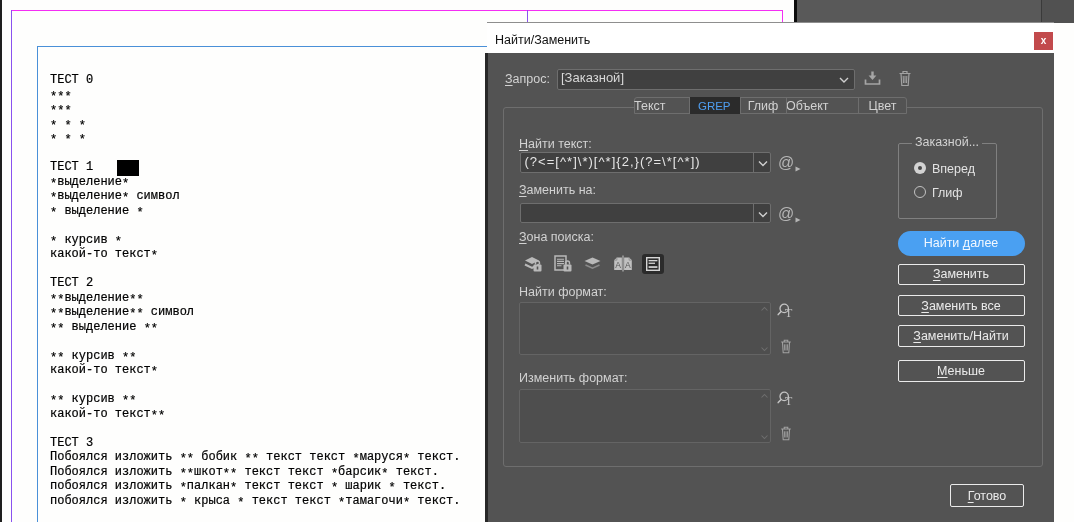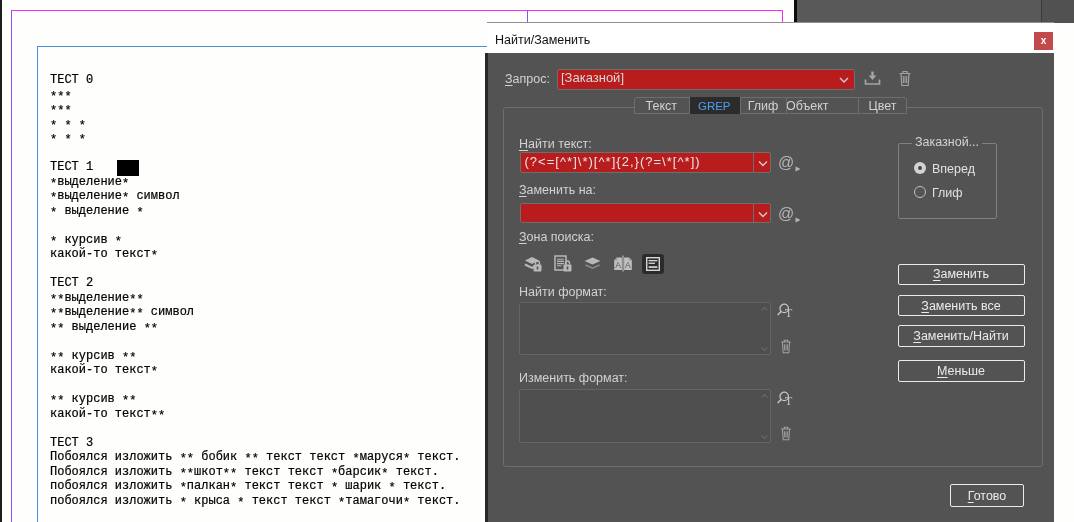--- a/index.html
+++ b/index.html
@@ -4,21 +4,21 @@
   html,body{margin:0;padding:0}
   body{width:1074px;height:522px;position:relative;overflow:hidden;background:#fefefd;
        font-family:"Liberation Sans",sans-serif;}
   .abs{position:absolute}
   .u{text-decoration:underline;text-underline-offset:2px;text-decoration-thickness:1px}
   
   pre.doc b{font-weight:normal;position:relative;top:2.3px}
   pre.doc{position:absolute;left:38px;top:61px;margin:12px;-webkit-text-stroke:0.2px #000;font-family:"Liberation Mono",monospace;
       font-size:12px;line-height:14.5px;color:#000;letter-spacing:0}
   .lbl{color:#d2d2d2;font-size:12.5px}
-  .fld{background:#b91c1c;border:1px solid #6e6e6e;border-radius:2px;box-sizing:border-box}
+  .fld{background:#404040;border:1px solid #6e6e6e;border-radius:2px;box-sizing:border-box}
   .btn{position:absolute;box-sizing:border-box;border:1px solid #ebebeb;border-radius:2px;
        color:#ebebeb;font-size:12.5px;text-align:center;background:transparent}
 </style></head>
 <body>
 
 <div class="abs" style="left:0;top:0;width:2px;height:522px;background:#1e1e1e"></div>
 
 <div class="abs" style="left:11px;top:10px;width:772px;height:1px;background:#f42ef4"></div>
 <div class="abs" style="left:11px;top:10px;width:1px;height:512px;background:#8a52ef"></div>
 <div class="abs" style="left:782px;top:10px;width:1px;height:13px;background:#f42ef4"></div>
@@ -95,21 +95,21 @@
       <path d="M1.5 3.5 h11 M5 3.5 v-2 h4 v2 M3 3.5 l0.8 12 h6.4 l0.8-12" stroke="#a2a2a2" stroke-width="1.2" fill="none"></path>
       <path d="M5.2 6 l0.3 7 M7 6 v7 M8.8 6 l-0.3 7" stroke="#a2a2a2" stroke-width="1" fill="none"></path>
     </svg>
 
     <div class="abs" style="left:15px;top:53.5px;width:537.5px;height:358px;
          border:1px solid #6e6e6e;border-radius:3px"></div>
 
     <div class="abs" style="left:146px;top:44px;width:273px;height:17px;background:#535353;
          border:1px solid #6e6e6e;border-radius:3px 3px 0 0;box-sizing:border-box"></div>
     <div class="abs" style="left:200.5px;top:44px;width:51.5px;height:17px;background:#2b2b2b"></div>
-    <div class="abs lbl" style="left:146px;top:46px;width:54.5px;text-align:center">Текст</div>
+    <div class="abs lbl" style="left:146px;top:46px;width:54.5px;text-align:left">Текст</div>
     <div class="abs" style="left:200.5px;top:46px;width:51.5px;text-align:center;font-size:11.5px;color:#4f9ff2;line-height:15px">GREP</div>
     <div class="abs lbl" style="left:252px;top:46px;width:46px;text-align:center">Глиф</div>
     <div class="abs lbl" style="left:298px;top:46px;width:72px;text-align:left">Объект</div>
     <div class="abs lbl" style="left:370px;top:46px;width:49px;text-align:center">Цвет</div>
     <div class="abs" style="left:200.5px;top:44px;width:1px;height:17px;background:#6e6e6e"></div>
     <div class="abs" style="left:252px;top:44px;width:1px;height:17px;background:#6e6e6e"></div>
     <div class="abs" style="left:298px;top:44px;width:1px;height:17px;background:#6e6e6e"></div>
     <div class="abs" style="left:370px;top:44px;width:1px;height:17px;background:#6e6e6e"></div>
 
     <div class="abs lbl" style="left:31px;top:84px"><span class="u">Н</span>айти текст:</div>
@@ -217,20 +217,22 @@
     <div class="abs" style="left:409.5px;top:89.5px;width:99.5px;height:76.5px;
          border:1px solid #808080;border-radius:2px;box-sizing:border-box"></div>
     <div class="abs lbl" style="left:424px;top:82px;background:#535353;padding:0 3px">Заказной...</div>
     <div class="abs" style="left:425.5px;top:108.5px;width:12.6px;height:12.6px;border-radius:50%;background:#d2d2d2"></div>
     <div class="abs" style="left:429.8px;top:112.8px;width:4.2px;height:4.2px;border-radius:50%;background:#464646"></div>
     <div class="abs lbl" style="left:444px;top:109px;color:#e2e2e2">Вперед</div>
     <div class="abs" style="left:425.5px;top:132.5px;width:12.6px;height:12.6px;border-radius:50%;
          border:1.4px solid #c2c2c2;box-sizing:border-box"></div>
     <div class="abs lbl" style="left:444px;top:133px;color:#e2e2e2">Глиф</div>
 
+    <div class="btn" style="left:409.5px;top:178px;width:127px;height:24.5px;background:#4aa0f2;
+         border:none;border-radius:12.5px;color:#f2f8ff;line-height:24.5px">Найти <span class="u">д</span>алее</div>
     <div class="btn" style="left:409.5px;top:211px;width:127px;height:21px;line-height:19.5px">
       <span class="u">З</span>аменить</div>
     <div class="btn" style="left:409.5px;top:241.5px;width:127px;height:21.5px;line-height:20px">
       <span class="u">З</span>аменить все</div>
     <div class="btn" style="left:409.5px;top:272px;width:127px;height:21.5px;line-height:20px">
       <span class="u">З</span>аменить/Найти</div>
     <div class="btn" style="left:409.5px;top:307px;width:127px;height:21.5px;line-height:20px">
       <span class="u">М</span>еньше</div>
 
     <div class="btn" style="left:462px;top:430.5px;width:74px;height:23.5px;line-height:22px">

